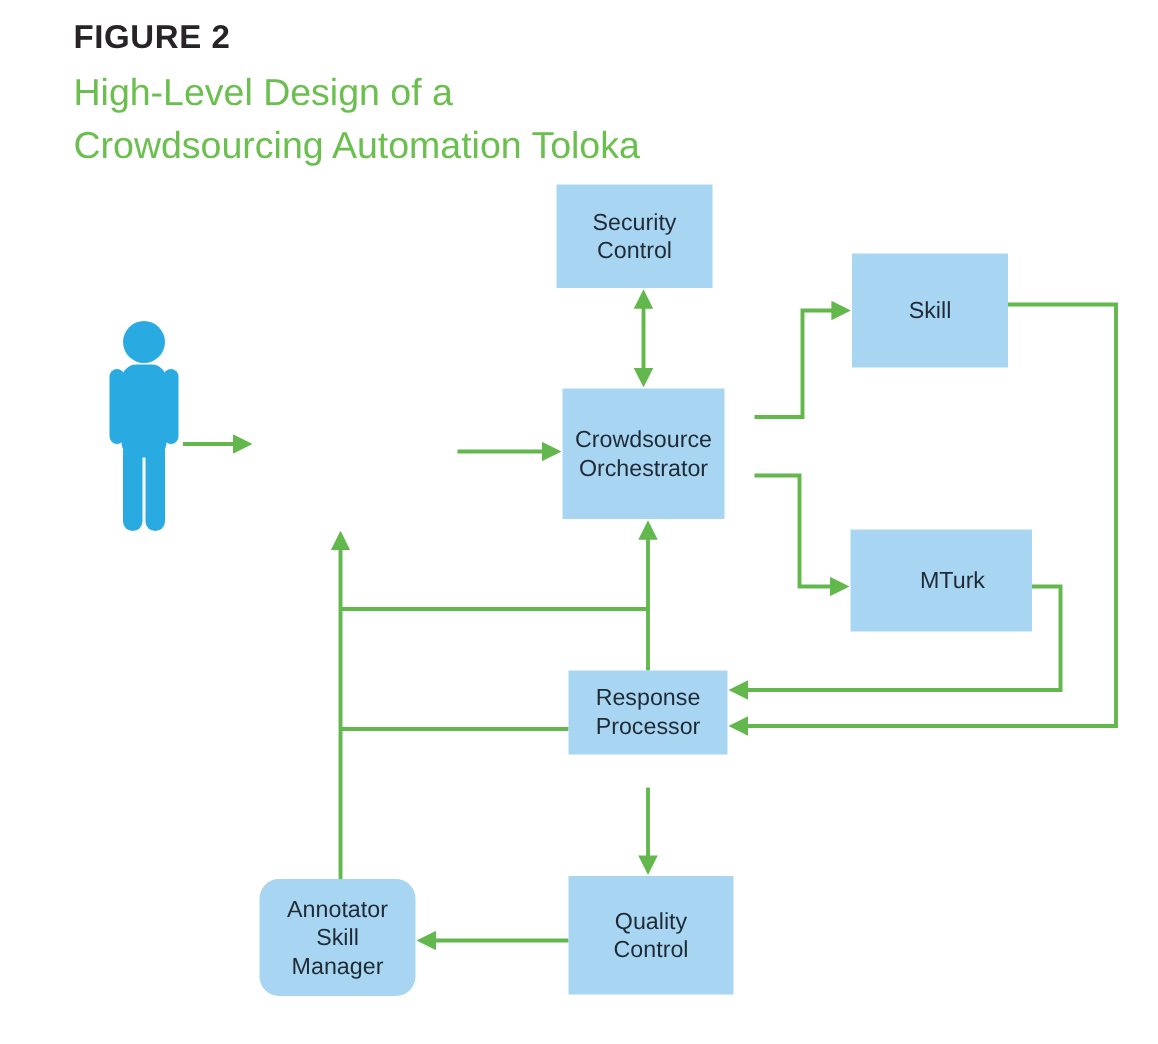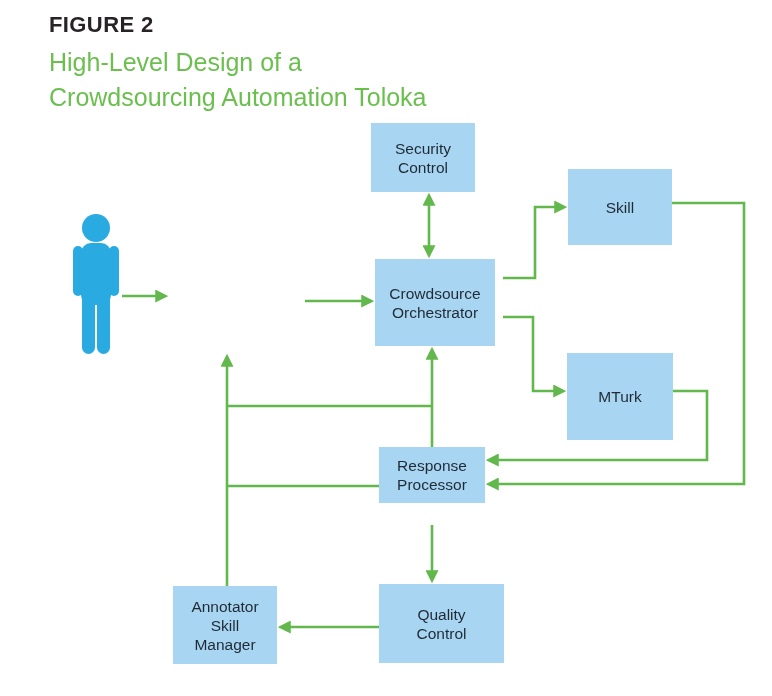--- a/index.html
+++ b/index.html
@@ -40,25 +40,25 @@
     justify-content: center;
     text-align: center;
     color: var(--label-dark, #1f2a35);
     font-size: 15.5px;
     line-height: 19px;
   }
   .node-label { white-space: pre-line; }
   .n-sc    { left: 371px; top: 123px; width: 104px; height: 69px; justify-content: center;  }
   .n-tol   { left: 568px; top: 169px; width: 104px; height: 76px;  }
   .n-tms   { left: 169px; top: 253px; width: 136px; height: 100px; }
-  .n-co    { left: 375px; top: 259px; width: 120px; height: 87px;  }
-  .n-mturk { left: 567px; top: 353px; width: 106px; height: 87px;  }
+  .n-co    { left: 375px; top: 259px; width: 108px; height: 87px;  }
+  .n-mturk { left: 567px; top: 353px; width: 106px; height: 68px; padding-left: 15px;  }
   .n-rp    { left: 379px; top: 447px; width: 106px; height: 56px;  }
-  .n-asm   { left: 173px; top: 586px; width: 104px; height: 78px;  }
-  .n-qc    { left: 379px; top: 584px; width: 125px; height: 79px;  }
+  .n-asm   { left: 173px; top: 586px; width: 104px; height: 78px; border-radius: 13px;  }
+  .n-qc    { left: 379px; top: 584px; width: 110px; height: 79px;  }
 </style>
 </head>
 <body>
 
 <div class="stage">
 
   <div class="header">
     <div class="figure-label">FIGURE 2</div>
     <div class="title-block">
       <div class="title-line">High-Level Design of a</div>

